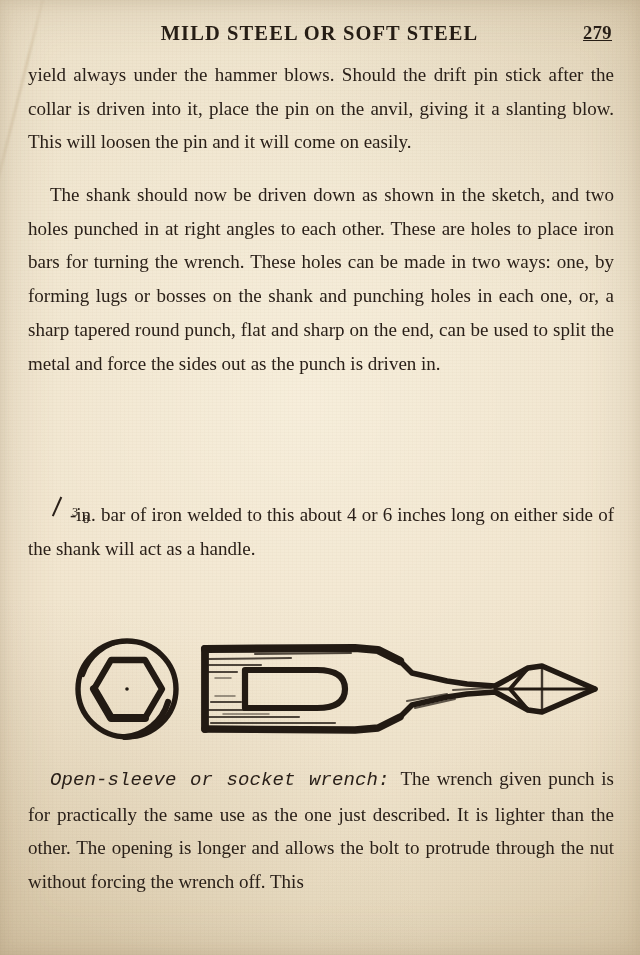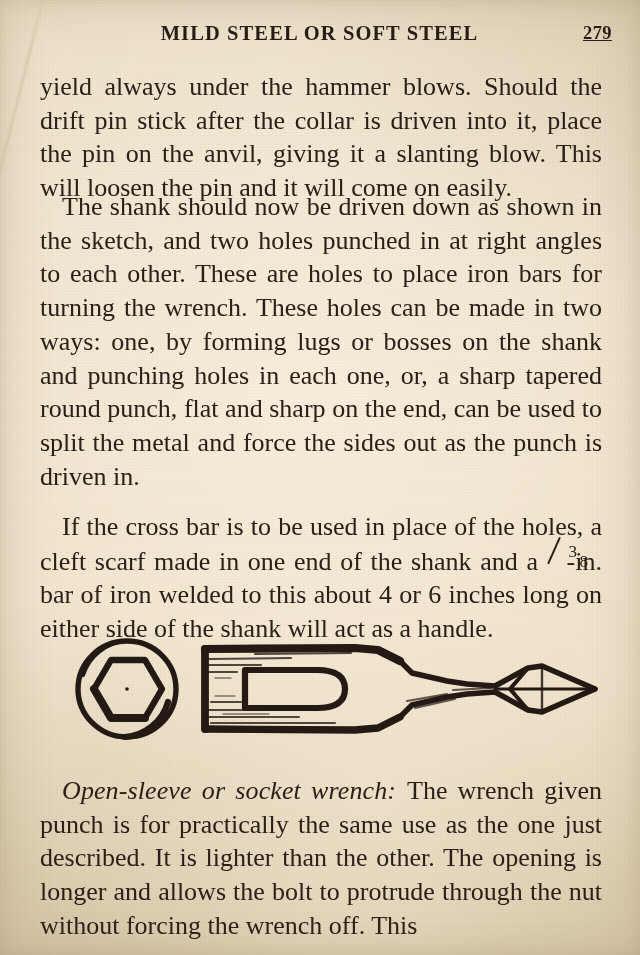--- a/index.html
+++ b/index.html
@@ -91,32 +91,33 @@
     text-decoration: underline;
   }
 
   
   .body-block {
     position: absolute;
     left: 28px;
     width: 586px;
   }
   .para {
-    margin: 12px;
-    font-size: 26px;
+    margin: 0;
+    font-size: 19px;
     line-height: 33.7px;
     color: #2a2019;
     text-align: justify;
     text-align-last: left;
     -webkit-font-smoothing: antialiased;
   }
   .indent { text-indent: 22px; }
   .lead-italic {
     font-style: italic;
     letter-spacing: .1px;
+    font-family: Liberation Mono, monospace;
   }
   .gap-after-colon { display: inline-block; width: 11px; }
 
   
   .frac {
     display: inline-block;
     position: relative;
     width: 20px;
     height: 1em;
     vertical-align: baseline;
@@ -168,21 +169,21 @@
 
     <div class="body-block" style="top:58px;">
       <p class="para">yield always under the hammer blows.  Should the drift pin stick after the collar is driven into it, place the pin on the anvil, giving it a slanting blow. This will loosen the pin and it will come on easily.</p>
     </div>
 
     <div class="body-block" style="top:178px;">
       <p class="para indent">The shank should now be driven down as shown in the sketch, and two holes punched in at right angles to each other.   These are holes to place iron bars for turning the wrench.   These holes can be made in two ways: one, by forming lugs or bosses on the shank and punching holes in each one, or, a sharp tapered round punch, flat and sharp on the end, can be used to split the metal and force the sides out as the punch is driven in.</p>
     </div>
 
     <div class="body-block" style="top:498px;">
-      <p class="para indent"><span>If the cross bar is to be used in place of the holes, a cleft scarf made in one end of the shank and a </span><span class="frac"><span class="num">3</span><span class="bar"></span><span class="den">8</span></span><span>-in. bar of iron welded to this about 4 or 6 inches long on either side of the shank will act as a handle.</span></p>
+      <p class="para indent"><span class="frac"><span class="num">3</span><span class="bar"></span><span class="den">8</span></span><span>-in. bar of iron welded to this about 4 or 6 inches long on either side of the shank will act as a handle.</span></p>
     </div>
 
     <div class="figure">
       <svg viewBox="0 0 560 130" xmlns="http://www.w3.org/2000/svg" fill="none" stroke="#221a13" stroke-linecap="round" stroke-linejoin="round">
 
         <g>
 
           <ellipse cx="72" cy="61" rx="49" ry="48" stroke-width="5.4"></ellipse>
           <path d="M28 47 A49 48 0 0 1 70 13" stroke-width="4.2"></path>
           <path d="M113 74 A49 48 0 0 1 70 109" stroke-width="6.2"></path>

